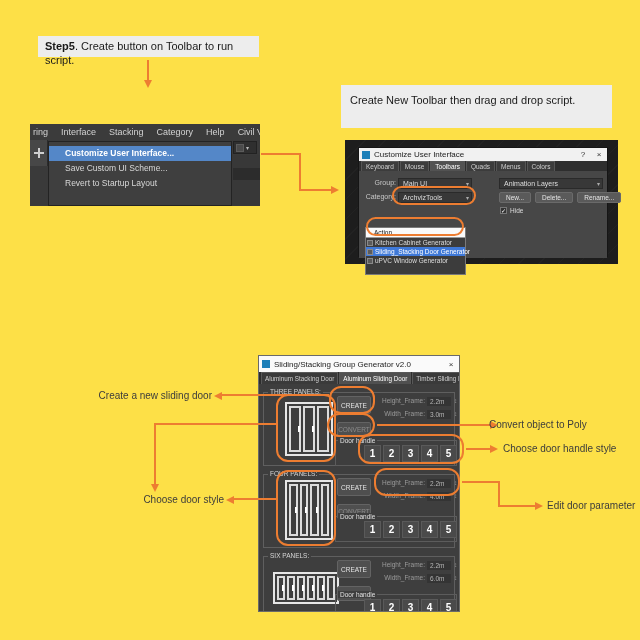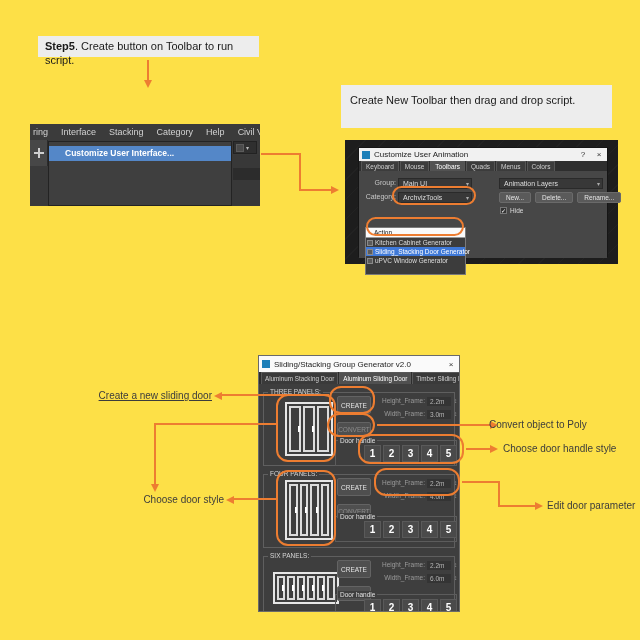--- a/index.html
+++ b/index.html
@@ -136,35 +136,37 @@
     </div>
     <div class="max-leftbody"></div>
     <div class="max-rightbody"></div>
     <div class="max-rightband"></div>
     <div class="max-combo">
       <span class="sw"></span>
       <span class="caret">▾</span>
     </div>
     <div class="max-menu" id="max-menu">
         <div class="menu-item hl">Customize User Interface...</div>
+        <div class="menu-item">Save Custom UI Scheme...</div>
+        <div class="menu-item">Revert to Startup Layout</div>
       </div>
   </div>
 
   <div class="h" style="left:261px;top:153px;width:40px;"></div>
   <div class="v" style="left:299px;top:153px;height:38px;"></div>
   <div class="h" style="left:299px;top:189px;width:32px;"></div>
   <div class="head-r" style="left:331px;top:186px;"></div>
 
   <div class="bar instr-right">Create New Toolbar then drag and drop script.</div>
 
   <div class="right-shot">
     <div class="cui">
       <div class="cui-title">
         <span class="appicon"></span>
-        <span class="cui-title-text">Customize User Animation</span>
+        <span class="cui-title-text">Customize User Interface</span>
         <span class="winbtn">?</span>
         <span class="winbtn">×</span>
       </div>
       <div class="cui-tabs" id="cui-tabs">
           <span class="cui-tab">Keyboard</span>
           <span class="cui-tab">Mouse</span>
           <span class="cui-tab active">Toolbars</span>
           <span class="cui-tab">Quads</span>
           <span class="cui-tab">Menus</span>
           <span class="cui-tab">Colors</span>
@@ -350,21 +352,21 @@
       </div>
   </div>
 
   <div class="circ" style="left:329px;top:386px;width:46px;height:28px;"></div>
   <div class="circ" style="left:327px;top:413px;width:48px;height:24px;"></div>
   <div class="circ" style="left:358px;top:434px;width:106px;height:30px;"></div>
   <div class="circ" style="left:276px;top:394px;width:60px;height:68px;"></div>
   <div class="circ" style="left:276px;top:470px;width:60px;height:76px;"></div>
   <div class="circ" style="left:374px;top:468px;width:86px;height:28px;"></div>
 
-  <div class="ann r" style="left:90px;top:390px;width:122px;text-decoration:underline;">Create a new sliding door</div>
+  <div class="ann r" style="left:90px;top:390px;width:122px;">Create a new sliding door</div>
   <div class="head-l" style="left:214px;top:392px;"></div>
   <div class="h" style="left:221px;top:394px;width:108px;"></div>
 
   <div class="h" style="left:154px;top:423px;width:122px;"></div>
   <div class="v" style="left:154px;top:423px;height:62px;"></div>
   <div class="head-d" style="left:151px;top:484px;"></div>
 
   <div class="ann r" style="left:120px;top:494px;width:104px;">Choose door style</div>
   <div class="head-l" style="left:226px;top:496px;"></div>
   <div class="h" style="left:233px;top:498px;width:43px;"></div>

